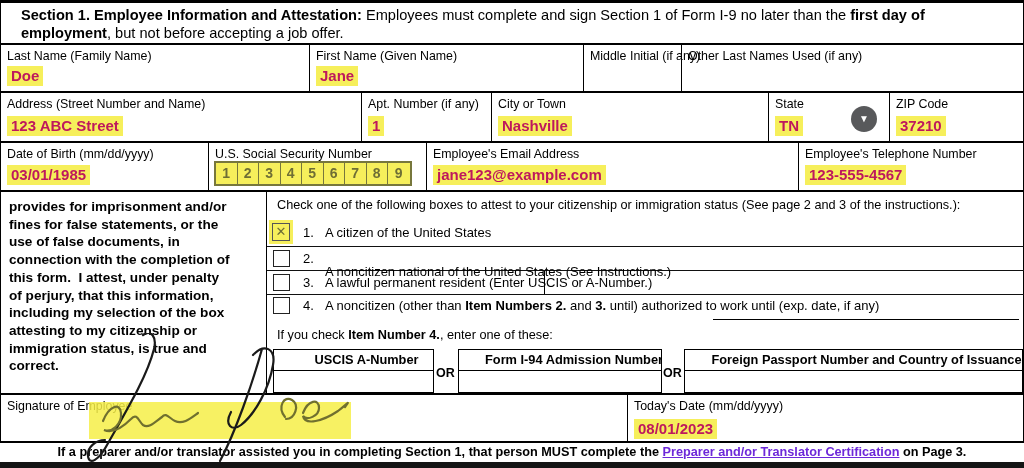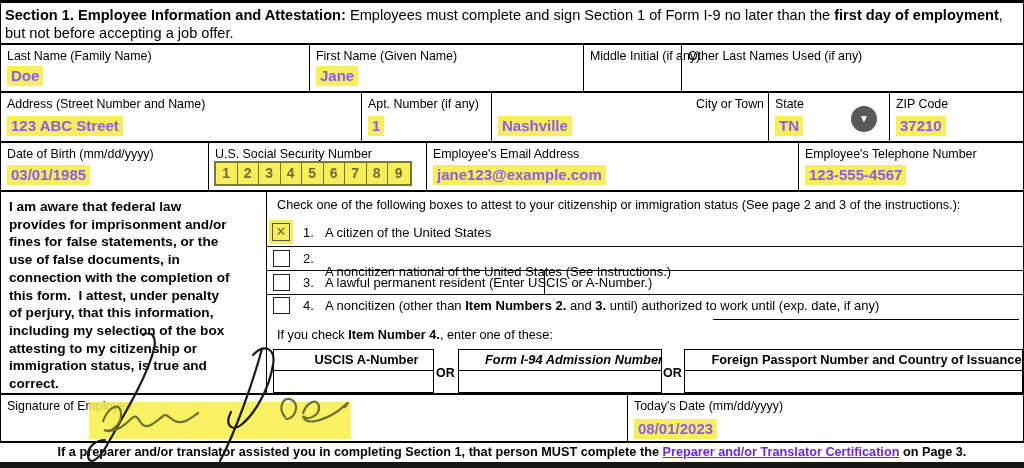--- a/index.html
+++ b/index.html
@@ -7,36 +7,36 @@
   .form {
     position: relative; width: 1024px; height: 468px;
     font-family: "Liberation Sans", "DejaVu Sans", sans-serif;
     color:#000; background:#fff; overflow:hidden;
   }
   
   .hdr {
     position:absolute; top:0; left:0; width:1024px; height:45px;
     border-top:3px solid #000; border-bottom:2px solid #000;
     border-left:1.5px solid #000; border-right:1.5px solid #000;
-    padding:3px 4px; font-size:14.6px; line-height:18px;
+    padding:3px 20px; font-size:14.6px; line-height:18px;
   }
   .b { font-weight:bold; }
   
   .body {
     position:absolute; top:45px; left:0; width:1024px; height:398px;
     border-left:1.5px solid #000; border-right:1.5px solid #000; border-bottom:2px solid #000;
   }
   .row { position:absolute; left:0; width:100%; border-bottom:2px solid #000; }
   .cell { position:absolute; top:0; height:100%; border-left:1.5px solid #000; }
   .cell.first { border-left:none; }
   .lbl { position:absolute; top:4px; left:6px; right:4px; font-size:12.4px; line-height:14px; }
   .val {
     position:absolute; left:6px; bottom:5px; display:inline-block;
     font-weight:bold; font-size:15px; line-height:20px; padding:0 4px;
-    color:#8b5cf6; background:#f6ef5b; white-space:nowrap;
+    color:#be185d; background:#f6ef5b; white-space:nowrap;
   }
   
   .ssnbox { position:absolute; left:5px; bottom:4px; display:flex; border:2px solid #77773c; background:#f6ef5b; }
   .ssnbox span {
     width:21.5px; height:21px; border-right:1.5px solid #77773c; text-align:center;
     font-weight:bold; font-size:14px; line-height:21px; color:#6e6e35;
   }
   .ssnbox span:last-child { border-right:none; }
   
   .dd {
@@ -115,21 +115,21 @@
 
     <div class="row" style="top:48px;height:50px;">
       <div class="cell first" style="left:0;width:360px;">
         <div class="lbl">Address (Street Number and Name)</div>
         <span class="val">123 ABC Street</span>
       </div>
       <div class="cell" style="left:360px;width:130px;">
         <div class="lbl">Apt. Number (if any)</div>
         <span class="val">1</span>
       </div>
-      <div class="cell" style="left:490px;width:277px;text-align:right;">
+      <div class="cell" style="left:490px;width:277px;">
         <div class="lbl">City or Town</div>
         <span class="val">Nashville</span>
       </div>
       <div class="cell" style="left:767px;width:121px;">
         <div class="lbl">State</div>
         <span class="val">TN</span>
         <span class="dd"><span>▼</span></span>
       </div>
       <div class="cell" style="left:888px;width:136px;">
         <div class="lbl">ZIP Code</div>
@@ -161,21 +161,20 @@
         <span class="val">jane123@example.com</span>
       </div>
       <div class="cell" style="left:797px;width:227px;">
         <div class="lbl">Employee's Telephone Number</div>
         <span class="val">123-555-4567</span>
       </div>
     </div>
 
     <div class="row" style="top:147px;height:203px;">
       <div class="attest-left">
-        <div>I am aware that federal law</div>
         <div>provides for imprisonment and/or</div>
         <div>fines for false statements, or the</div>
         <div>use of false documents, in</div>
         <div>connection with the completion of</div>
         <div>this form.&nbsp; I attest, under penalty</div>
         <div>of perjury, that this information,</div>
         <div>including my selection of the box</div>
         <div>attesting to my citizenship or</div>
         <div>immigration status, is true and</div>
         <div>correct.</div>
@@ -211,21 +210,21 @@
           <span class="txt" style="top:3px;"><span>A noncitizen (other than </span><span class="b">Item Numbers 2.</span><span> and </span><span class="b">3.</span><span> until) authorized to work until (exp. date, if any)</span></span>
           <span class="exp-underline"></span>
         </div>
 
         <div class="note"><span>If you check </span><span class="b">Item Number 4.</span><span>, enter one of these:</span></div>
 
         <div class="tbox" style="left:6px;width:161px;">
           <div class="th">USCIS A-Number</div>
         </div>
         <span class="orlbl" style="left:169px;">OR</span>
-        <div class="tbox" style="left:191px;width:204px;font-style:italic;">
+        <div class="tbox" style="left:191px;width:204px;">
           <div class="th">Form I-94 Admission Number</div>
         </div>
         <span class="orlbl" style="left:396px;">OR</span>
         <div class="tbox" style="left:417px;width:339px;">
           <div class="th">Foreign Passport Number and Country of Issuance</div>
         </div>
       </div>
     </div>
 
     <div class="row" style="top:350px;height:48px;border-bottom:none;">

